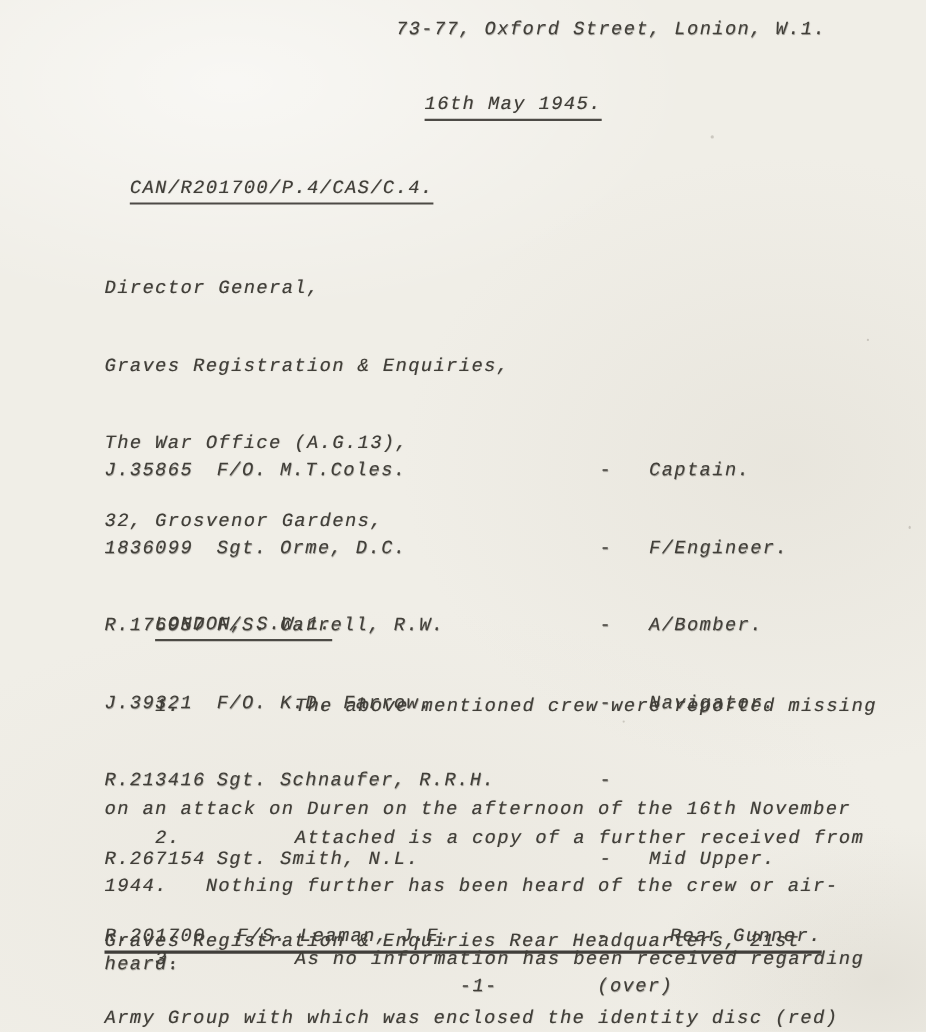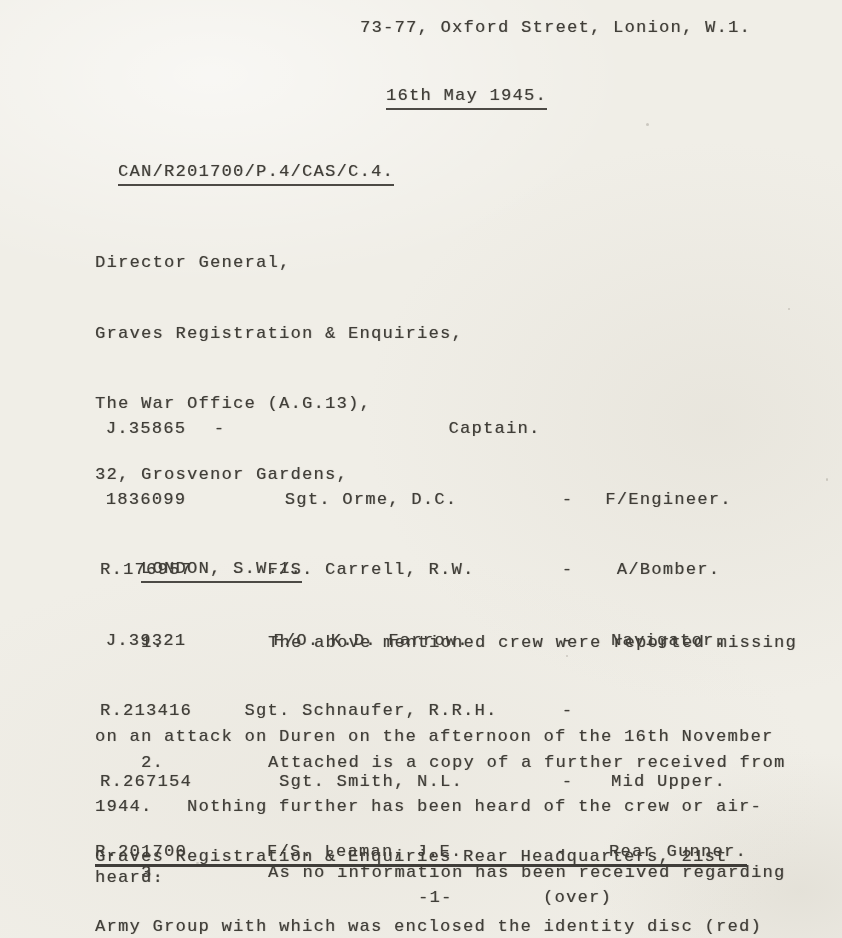--- a/index.html
+++ b/index.html
@@ -20,36 +20,36 @@
     font-family: "Liberation Mono", "DejaVu Sans Mono", monospace;
     font-size: 17px;
     letter-spacing: 1.3px;
     color: #403e38;
     text-shadow: 0.4px 0.4px 0.7px rgba(64,61,55,0.55);
   }
   .abs {
     position: absolute;
     white-space: pre;
     line-height: 23.5px;
+    font-style: italic;
   }
   .underlined {
     display: inline-block;
     border-bottom: 2px solid rgba(47,45,40,0.85);
     padding-bottom: 1px;
   }
   .sender       { left: 360px; top: 16px; }
   .date-block   { left: 363px; top: 60px; }
   .ref-block    { left: 95px;  top: 136px; }
   .recipient    { left: 95px;  top: 204px; }
   .crew-table   { left: 95px;  top: 370px; width: 652px; }
   .crew-row {
     display: flex;
     height: 23.5px;
     white-space: pre;
-    text-align: center;
   }
   .crew-row .col-num  { width: 102px; }
   .crew-row .col-name { width: 348px; }
   .crew-row .col-dash { width: 45px; }
   .crew-row .col-role { flex: 1; }
   .crew-row.last {
     border-bottom: 3px solid rgba(40,38,34,0.88);
     gap: 28px;
   }
   .para { left: 95px; }
@@ -87,20 +87,21 @@
   <div>The War Office (A.G.13),</div>
   <div>32, Grosvenor Gardens,</div>
   <div>
     <span class="underlined">LONDON, S.W.1.</span>
   </div>
 </div>
 
 <div class="abs crew-table">
   <div class="crew-row">
     <span class="col-num">J.35865</span>
+    <span class="col-name">F/O. M.T.Coles.</span>
     <span class="col-dash">-</span>
     <span class="col-role">Captain.</span>
   </div>
   <div class="crew-row">
     <span class="col-num">1836099</span>
     <span class="col-name">Sgt. Orme, D.C.</span>
     <span class="col-dash">-</span>
     <span class="col-role">F/Engineer.</span>
   </div>
   <div class="crew-row">

